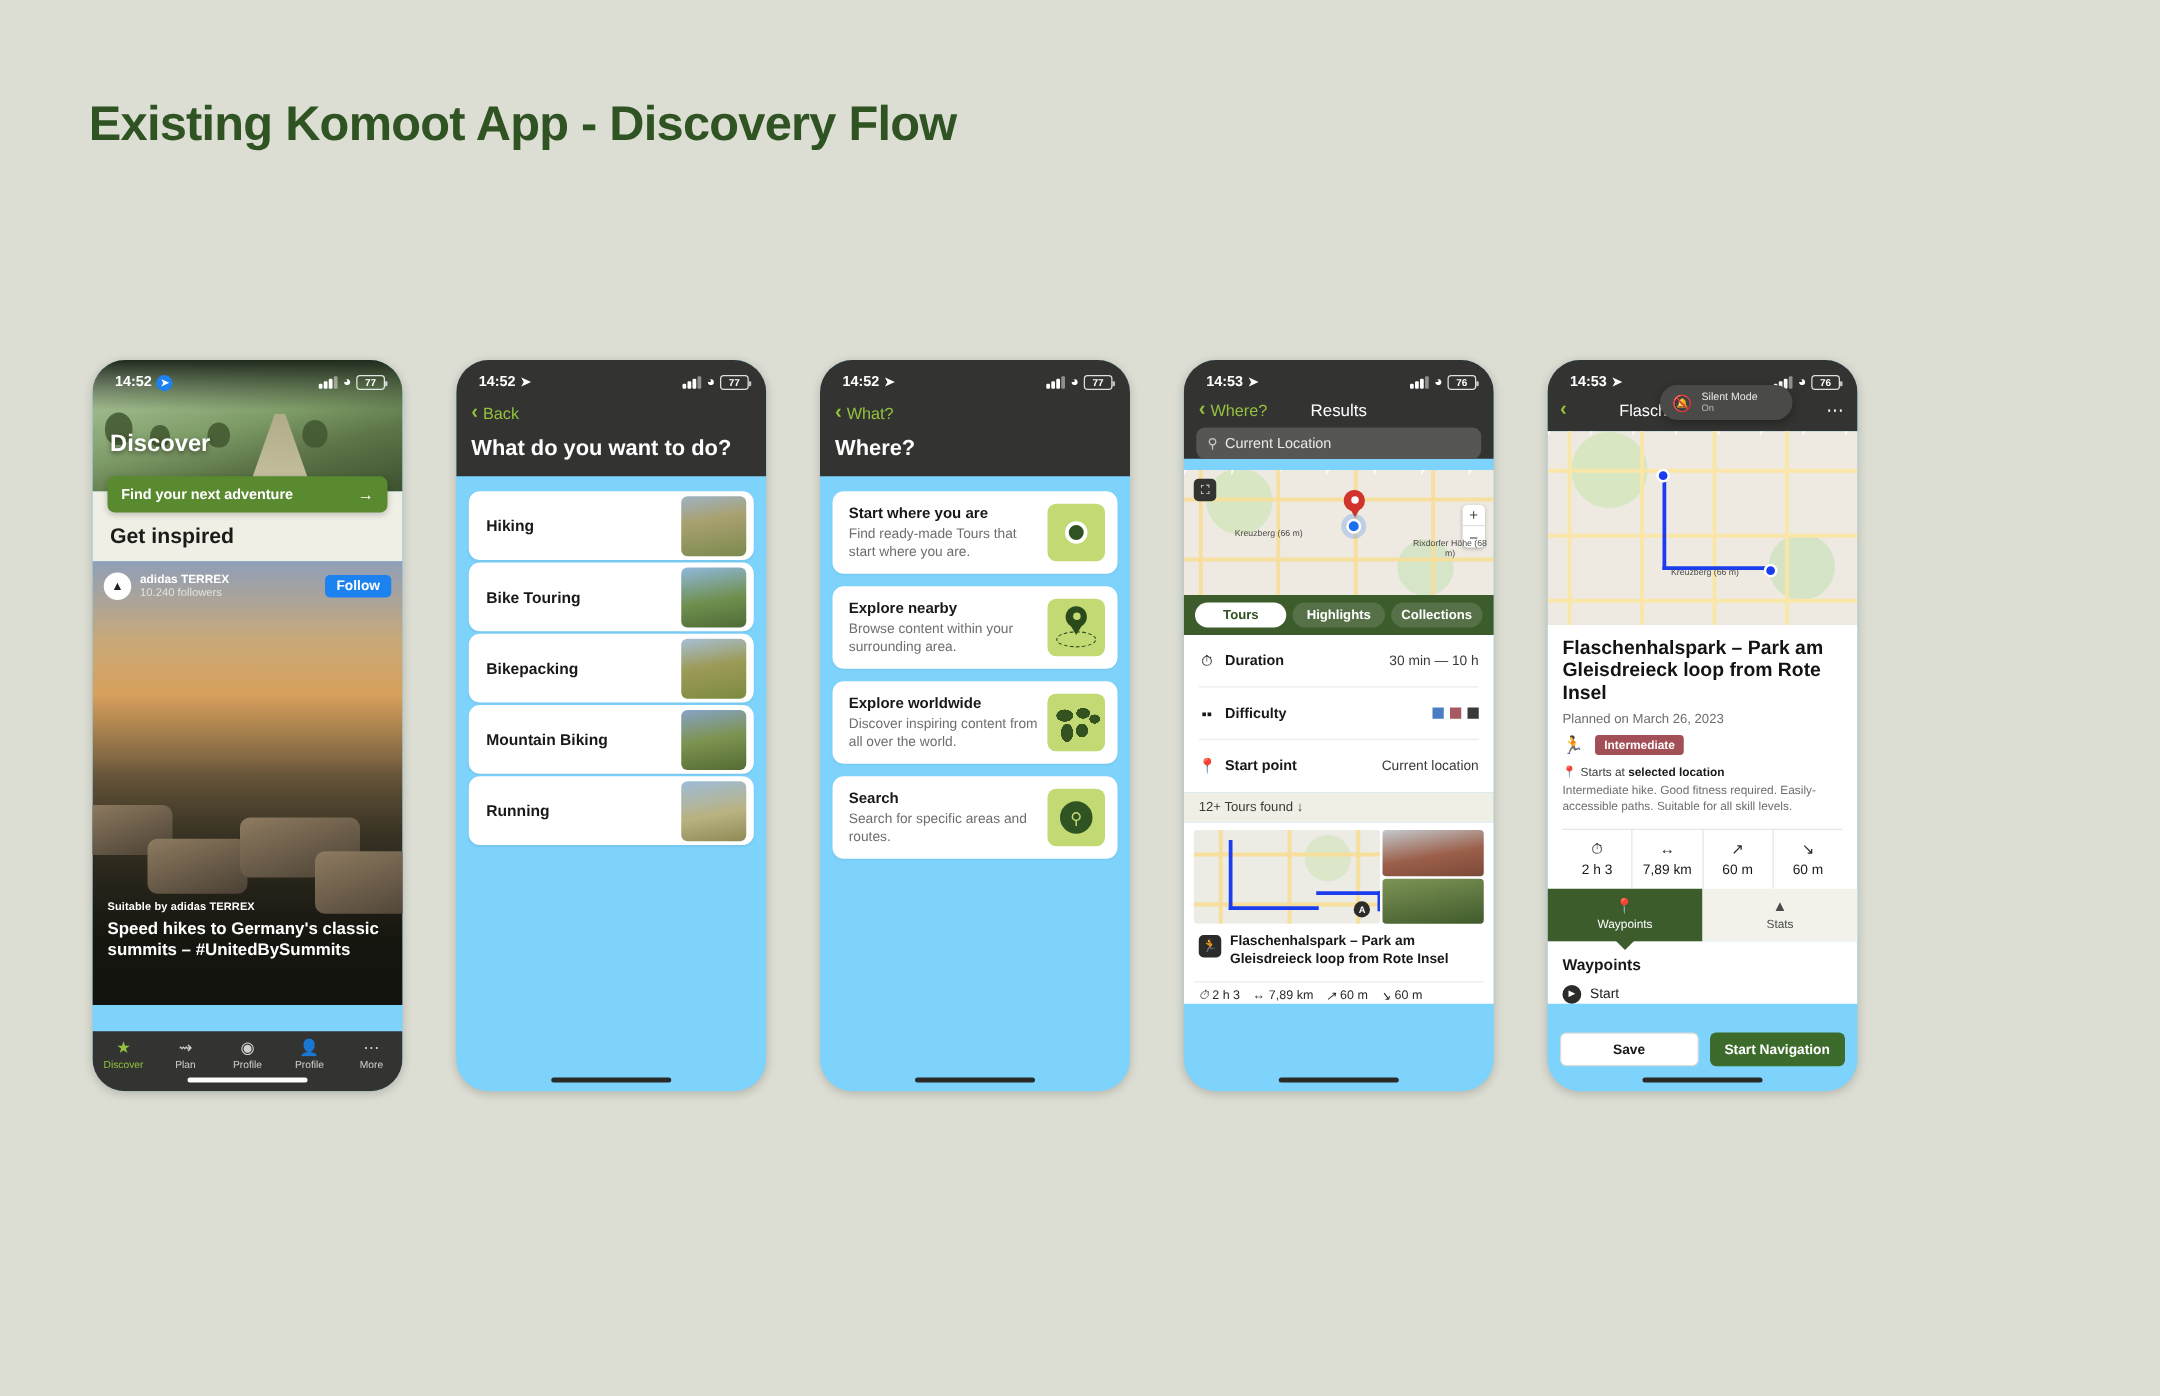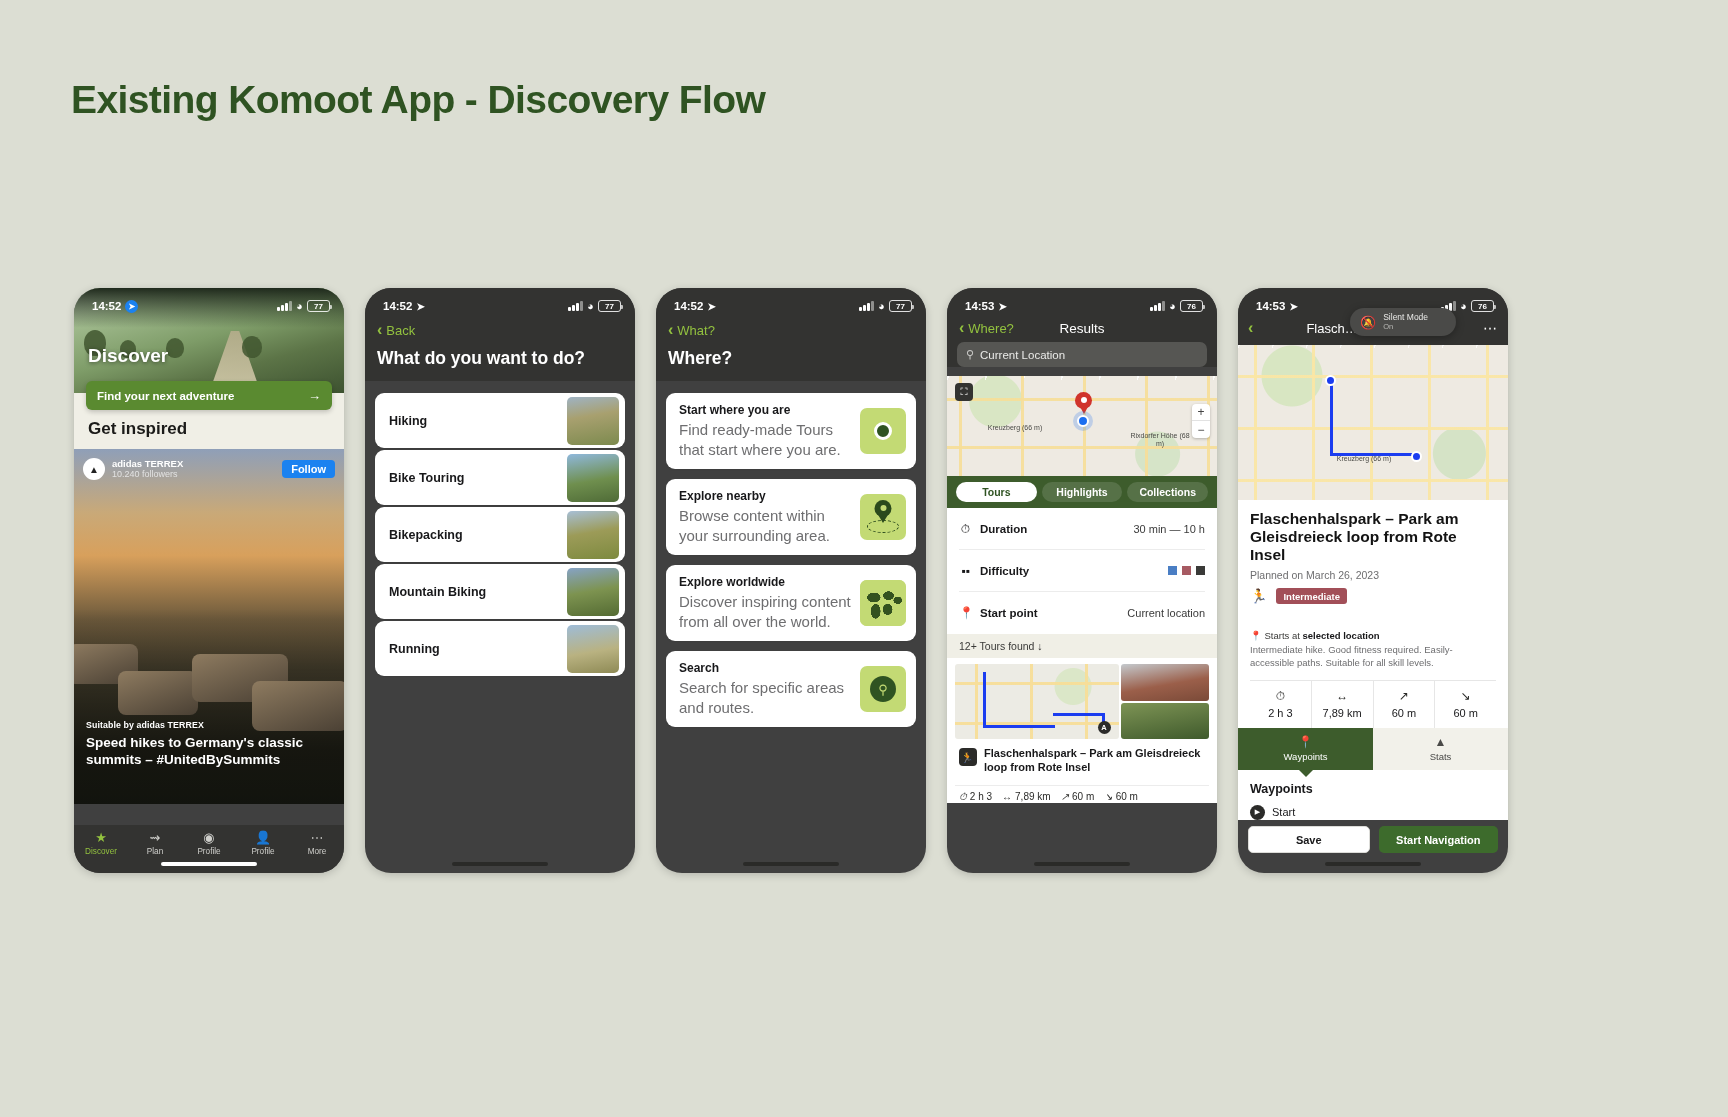--- a/index.html
+++ b/index.html
@@ -9,23 +9,23 @@
     font-family: "Liberation Sans", sans-serif;
     overflow: hidden;
   }
   .page-title {
     position: absolute; left: 71px; top: 78px;
     font-size: 39px; font-weight: 700; color: #2f5322;
     letter-spacing: -0.6px;
   }
   .phones { position: absolute; left: 0; top: 0; width: 1728px; height: 1117px; }
   .phone {
-    position: absolute; top: 288px; width: 270px; height: 585px;
+    position: absolute; top: 288px; width: 248px; height: 585px;
     border-radius: 26px; overflow: hidden;
-    background: #404040;
+    background: #7dd3fc;
     box-shadow: 0 2px 8px rgba(0,0,0,.18);
   }
   #p1 { left: 74px; } #p2 { left: 365px; } #p3 { left: 656px; }
   #p4 { left: 947px; } #p5 { left: 1238px; }
 
   
   .statusbar {
     height: 30px; display: flex; align-items: center;
     justify-content: space-between; padding: 6px 14px 0 18px;
     font-size: 11.5px; font-weight: 600; color: #fff;
@@ -165,21 +165,21 @@
   
   .list3 { padding: 12px 10px 0; display: flex; flex-direction: column; gap: 10px; }
   .orow {
     background: #fff; border-radius: 9px;
     display: flex; align-items: center; justify-content: space-between;
     padding: 10px 10px 10px 13px; gap: 8px;
     box-shadow: 0 1px 2px rgba(0,0,0,.06);
   }
   .orow-txt { flex: 1; }
   .orow-title { font-size: 12px; font-weight: 700; color: #18181a; }
-  .orow-sub { font-size: 15px; color: #6e6e70; line-height: 1.3; margin-top: 3px; }
+  .orow-sub { font-size: 11px; color: #6e6e70; line-height: 1.3; margin-top: 3px; }
   .oicon {
     width: 46px; height: 46px; border-radius: 7px; background: #c3da74;
     display: flex; align-items: center; justify-content: center; flex: none;
   }
   .oi-dot {
     width: 18px; height: 18px; border-radius: 50%; background: #2f5322; border: 3px solid #fff;
   }
   .oi-world {
     width: 100%; height: 100%; border-radius: 7px;
     background:
@@ -369,21 +369,21 @@
   .p5-maplabel { position: absolute; font-size: 7px; color: #4a4a46; text-align:center; line-height:1.15; }
   .p5-body { background: #fff; padding: 10px 12px 0; }
   .p5-h1 { font-size: 15.5px; font-weight: 700; color: #131313; line-height: 1.17; }
   .p5-planned { font-size: 10.5px; color: #6e6e70; margin-top: 5px; }
   .p5-badgerow { display: flex; align-items: center; gap: 9px; margin-top: 7px; }
   .p5-walk { font-size: 14px; color: #18181a; }
   .p5-badge {
     background: #a24f58; color: #fff; font-size: 9.5px; font-weight: 700;
     padding: 2.5px 7px; border-radius: 3px;
   }
-  .p5-starts { margin-top: 26px; font-size: 9.5px; color: #3a3a38; line-height: 1.35; }
+  .p5-starts { margin-top: 9px; font-size: 9.5px; color: #3a3a38; line-height: 1.35; }
   .p5-starts b { color: #18181a; }
   .p5-desc { font-size: 9.5px; color: #6e6e70; line-height: 1.35; margin-top: 1px; }
   .p5-stats {
     display: flex; border-top: 1px solid #e6e6e6; margin-top: 10px;
   }
   .p5-stat { flex: 1; text-align: center; padding: 8px 0 9px; border-right: 1px solid #e6e6e6; }
   .p5-stat:last-child { border-right: none; }
   .p5-stat .si { font-size: 12px; color: #2a2a28; display: block; }
   .p5-stat .sv { font-size: 11px; color: #18181a; margin-top: 4px; display: block; }
   .p5-tabs { display: flex; }

